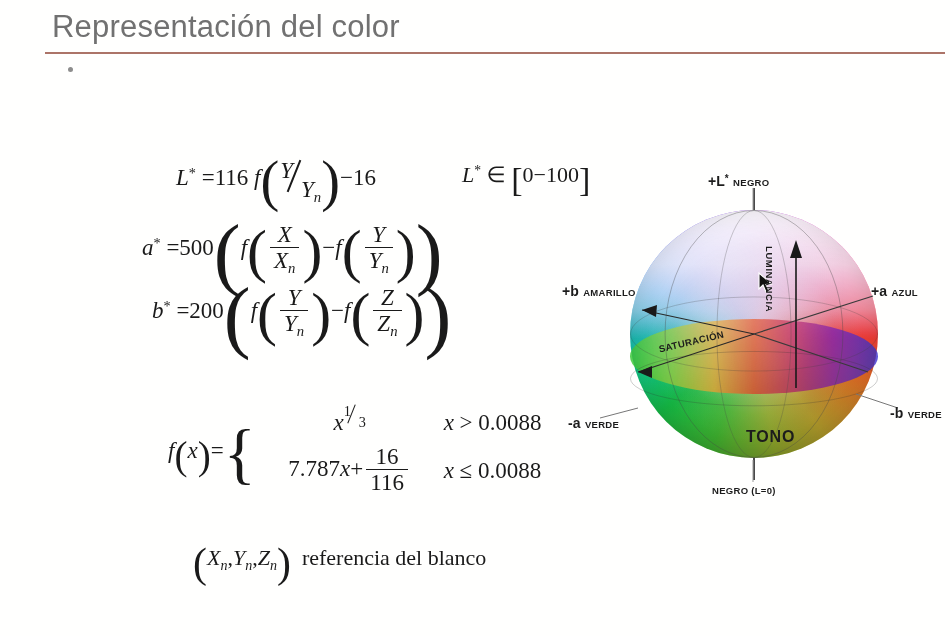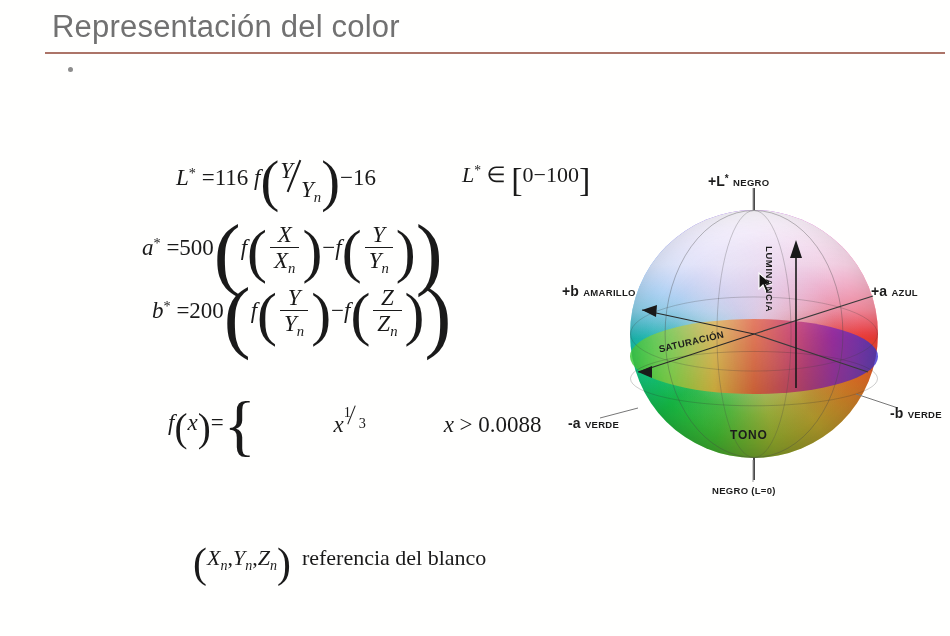--- a/index.html
+++ b/index.html
@@ -260,25 +260,26 @@
     transform: rotate(-13deg);
     font-size: 9.5px;
     font-weight: bold;
     letter-spacing: 0.4px;
     color: #1c1c1c;
     white-space: nowrap;
     font-family: "Liberation Sans", sans-serif;
   }
   #lbl-tono {
     position: absolute;
-    font-size: 12px;
+    font-size: 16px;
     font-weight: bold;
     letter-spacing: 0.8px;
     color: #1c1c1c;
     font-family: "Liberation Sans", sans-serif;
+    margin-left: 16px;
   }
   #lbl-negro {
     position: absolute;
     font-size: 9.5px;
     font-weight: bold;
     letter-spacing: 0.3px;
     color: #1c1c1c;
     white-space: nowrap;
     font-family: "Liberation Sans", sans-serif;
   }
@@ -327,20 +328,27 @@
       <span class="num it">Z</span>
       <span class="den it"><span>Z</span><span class="sub-n">n</span></span>
     </span><span class="paren" style="font-size:2.6em;position:relative;top:2px;">)</span><span class="paren" style="font-size:3.5em;position:relative;top:3px;">)</span>
 </div>
 
 <div class="math" id="eq-f">
   <span class="it">f</span><span class="paren" style="font-size:1.7em;position:relative;top:3px;">(</span><span class="it">x</span><span class="paren" style="font-size:1.7em;position:relative;top:3px;">)</span><span>=</span><span class="brace-big">{</span><span class="cases">
     <span class="case-row">
       <span class="case-expr"><span class="it">x</span><span class="sfrac" style="width:22px;font-size:0.62em;position:relative;top:-9px;"><span class="n" style="top:-6px;left:0;">1</span><span class="bar" style="left:7px;top:-5px;height:20px;width:1.4px;"></span><span class="d" style="top:5px;right:0;">3</span></span></span>
       <span class="case-cond"><span class="it">x</span> <span>&gt;</span> <span>0.0088</span></span>
+    </span>
+    <span class="case-row">
+      <span class="case-expr"><span>7.787</span><span class="it">x</span><span>+</span><span class="frac">
+            <span class="num">16</span>
+            <span class="den">116</span>
+          </span></span>
+      <span class="case-cond"><span class="it">x</span> <span>≤</span> <span>0.0088</span></span>
     </span>
   </span>
 </div>
 
 <div class="math" id="eq-ref">
   <span class="paren" style="font-size:1.9em;position:relative;top:4px;">(</span><span class="it"><span>X</span><span class="sub-n">n</span></span><span>,</span><span class="it"><span>Y</span><span class="sub-n">n</span></span><span>,</span><span class="it"><span>Z</span><span class="sub-n">n</span></span><span class="paren" style="font-size:1.9em;position:relative;top:4px;">)</span>&nbsp;&nbsp;<span>referencia  del blanco</span>
 </div>
 
 <div id="figure">
 

